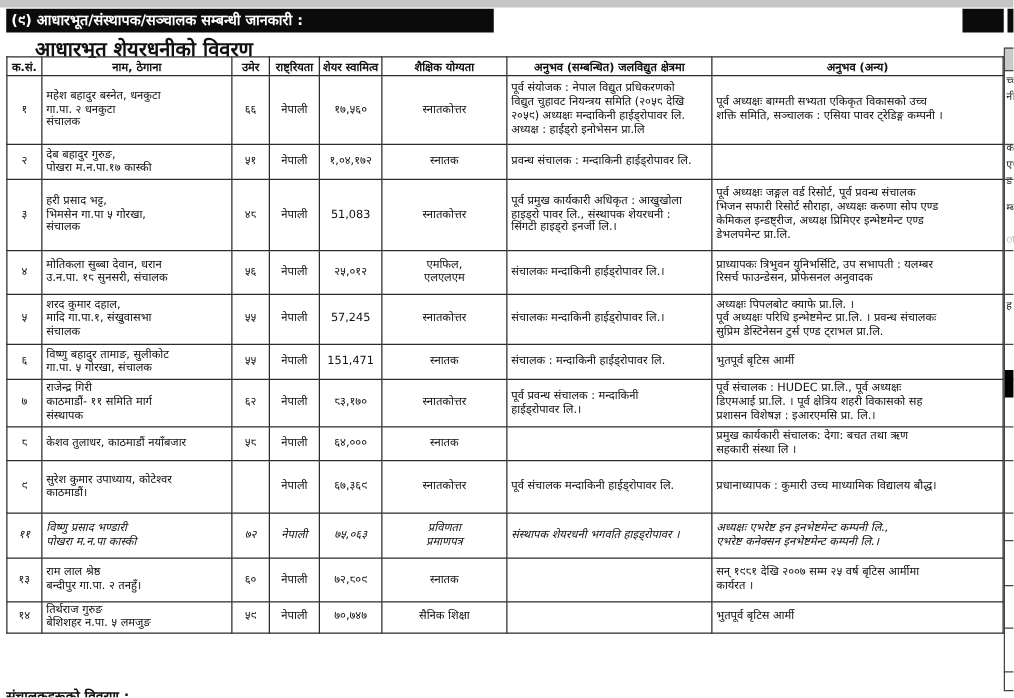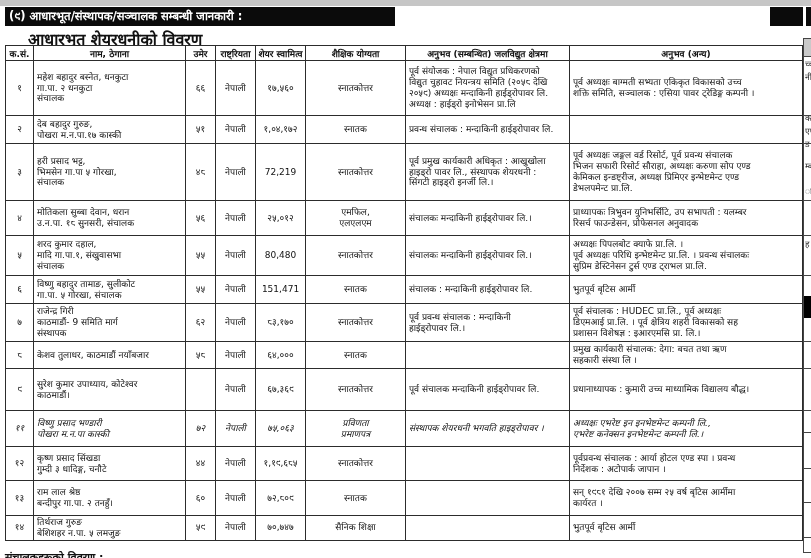--- a/index.html
+++ b/index.html
@@ -91,21 +91,21 @@
     <td class="c-exp">प्रवन्ध संचालक : मन्दाकिनी हाईड्रोपावर लि.</td>
     <td class="c-exp"></td>
   </tr>
         <tr style="height: 57px;">
     <td class="c-sn">३</td>
     <td class="c-name">हरी प्रसाद भट्ट,
 भिमसेन गा.पा ५ गोरखा,
 संचालक</td>
     <td class="c-age">४८</td>
     <td class="c-nat">नेपाली</td>
-    <td class="c-shares">72,219</td>
+    <td class="c-shares">51,083</td>
     <td class="c-edu">स्नातकोत्तर</td>
     <td class="c-exp">पूर्व प्रमुख कार्यकारी अधिकृत : आखुखोला
 हाइड्रो पावर लि., संस्थापक शेयरधनी :
 सिंगटी हाइड्रो इनर्जी लि.।</td>
     <td class="c-exp">पूर्व अध्यक्षः जङ्गल वर्ड रिसोर्ट, पूर्व प्रवन्ध संचालक
 भिजन सफारी रिसोर्ट सौराहा, अध्यक्षः करुणा सोप एण्ड
 केमिकल इन्डष्ट्रीज, अध्यक्ष प्रिमिएर इन्भेष्टमेन्ट एण्ड
 डेभलपमेन्ट प्रा.लि.</td>
   </tr>
         <tr style="height: 35px;">
@@ -121,42 +121,42 @@
     <td class="c-exp">प्राध्यापकः त्रिभुवन युनिभर्सिटि, उप सभापती : यलम्बर
 रिसर्च फाउन्डेसन, प्रोफेसनल अनुवादक</td>
   </tr>
         <tr style="height: 40px;">
     <td class="c-sn">५</td>
     <td class="c-name">शरद कुमार दहाल,
 मादि गा.पा.१, संखुवासभा
 संचालक</td>
     <td class="c-age">५५</td>
     <td class="c-nat">नेपाली</td>
-    <td class="c-shares">80,480</td>
+    <td class="c-shares">57,245</td>
     <td class="c-edu">स्नातकोत्तर</td>
     <td class="c-exp">संचालकः मन्दाकिनी हाईड्रोपावर लि.।</td>
     <td class="c-exp">अध्यक्षः पिपलबोट क्याफे प्रा.लि. ।
 पूर्व अध्यक्षः परिधि इन्भेष्टमेन्ट प्रा.लि. । प्रवन्ध संचालकः
 सुप्रिम डेस्टिनेसन टुर्स एण्ड ट्राभल प्रा.लि.</td>
   </tr>
         <tr style="height: 28px;">
     <td class="c-sn">६</td>
     <td class="c-name">विष्णु बहादुर तामाङ, सुलीकोट
 गा.पा. ५ गोरखा, संचालक</td>
     <td class="c-age">५५</td>
     <td class="c-nat">नेपाली</td>
     <td class="c-shares">151,471</td>
     <td class="c-edu">स्नातक</td>
     <td class="c-exp">संचालक : मन्दाकिनी हाईड्रोपावर लि.</td>
     <td class="c-exp">भुतपूर्व बृटिस आर्मी</td>
   </tr>
         <tr style="height: 38px;">
     <td class="c-sn">७</td>
     <td class="c-name">राजेन्द्र गिरी
-काठमाडौं- 9 समिति मार्ग
+काठमाडौं- ११ समिति मार्ग
 संस्थापक</td>
     <td class="c-age">६२</td>
     <td class="c-nat">नेपाली</td>
     <td class="c-shares">८३,१७०</td>
     <td class="c-edu">स्नातकोत्तर</td>
     <td class="c-exp">पूर्व प्रवन्ध संचालक : मन्दाकिनी
 हाईड्रोपावर लि.।</td>
     <td class="c-exp">पूर्व संचालक : HUDEC प्रा.लि., पूर्व अध्यक्षः
 डिएमआई प्रा.लि. । पूर्व क्षेत्रिय शहरी विकासको सह
 प्रशासन विशेषज्ञ : इआरएमसि प्रा. लि.।</td>
@@ -188,32 +188,20 @@
     <td class="c-name">विष्णु प्रसाद भण्डारी
 पोखरा म.न.पा कास्की</td>
     <td class="c-age">७२</td>
     <td class="c-nat">नेपाली</td>
     <td class="c-shares">७५,०६३</td>
     <td class="c-edu">प्रविणता
 प्रमाणपत्र</td>
     <td class="c-exp">संस्थापक शेयरधनी भगवति हाइड्रोपावर ।</td>
     <td class="c-exp">अध्यक्षः एभरेष्ट इन इनभेष्टमेन्ट कम्पनी लि.,
 एभरेष्ट कनेक्सन इनभेष्टमेन्ट कम्पनी लि.।</td>
-  </tr>
-        <tr style="height: 34px;">
-    <td class="c-sn">१२</td>
-    <td class="c-name">कृष्ण प्रसाद सिंखडा
-गुम्दी ३ धादिङ्ग, चनौटे</td>
-    <td class="c-age">४४</td>
-    <td class="c-nat">नेपाली</td>
-    <td class="c-shares">१,१९,६८५</td>
-    <td class="c-edu">स्नातकोत्तर</td>
-    <td class="c-exp"></td>
-    <td class="c-exp">पूर्वप्रवन्ध संचालक : आर्या होटल एण्ड स्पा । प्रवन्ध
-निर्देशक : अटोपार्क जापान ।</td>
   </tr>
         <tr style="height: 35px;">
     <td class="c-sn">१३</td>
     <td class="c-name">राम लाल श्रेष्ठ
 बन्दीपुर गा.पा. २ तनहुँ।</td>
     <td class="c-age">६०</td>
     <td class="c-nat">नेपाली</td>
     <td class="c-shares">७२,८०९</td>
     <td class="c-edu">स्नातक</td>
     <td class="c-exp"></td>

